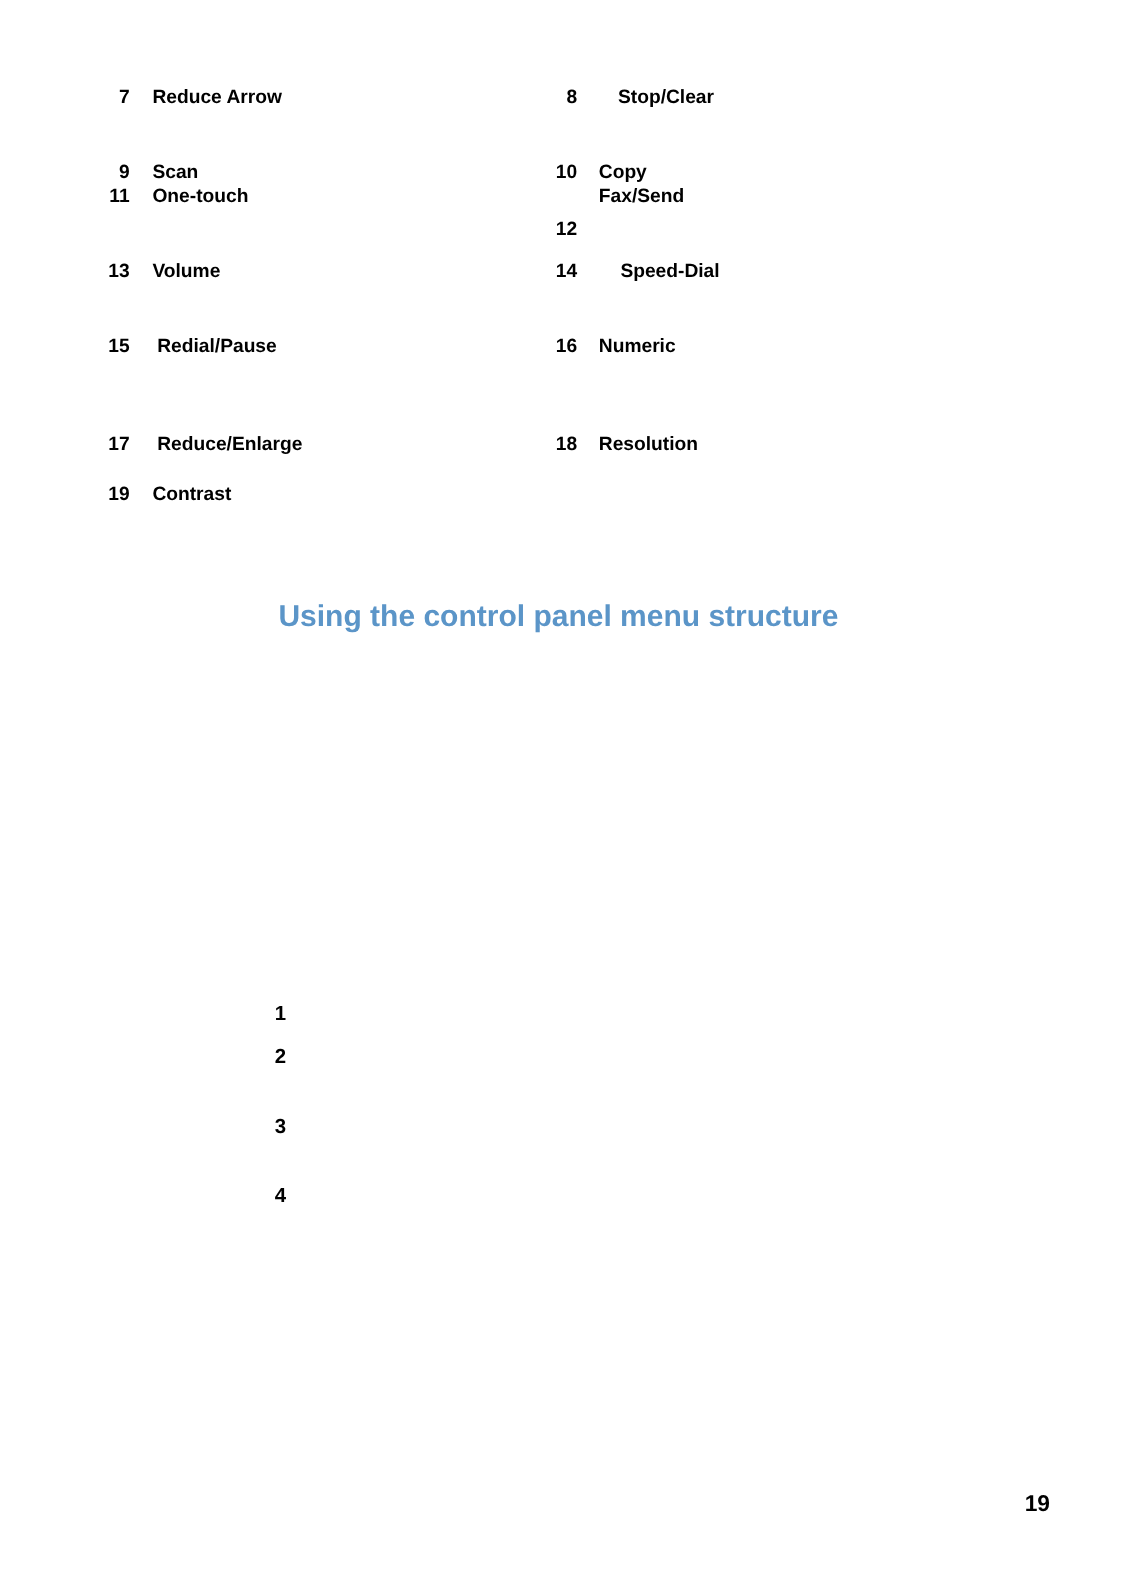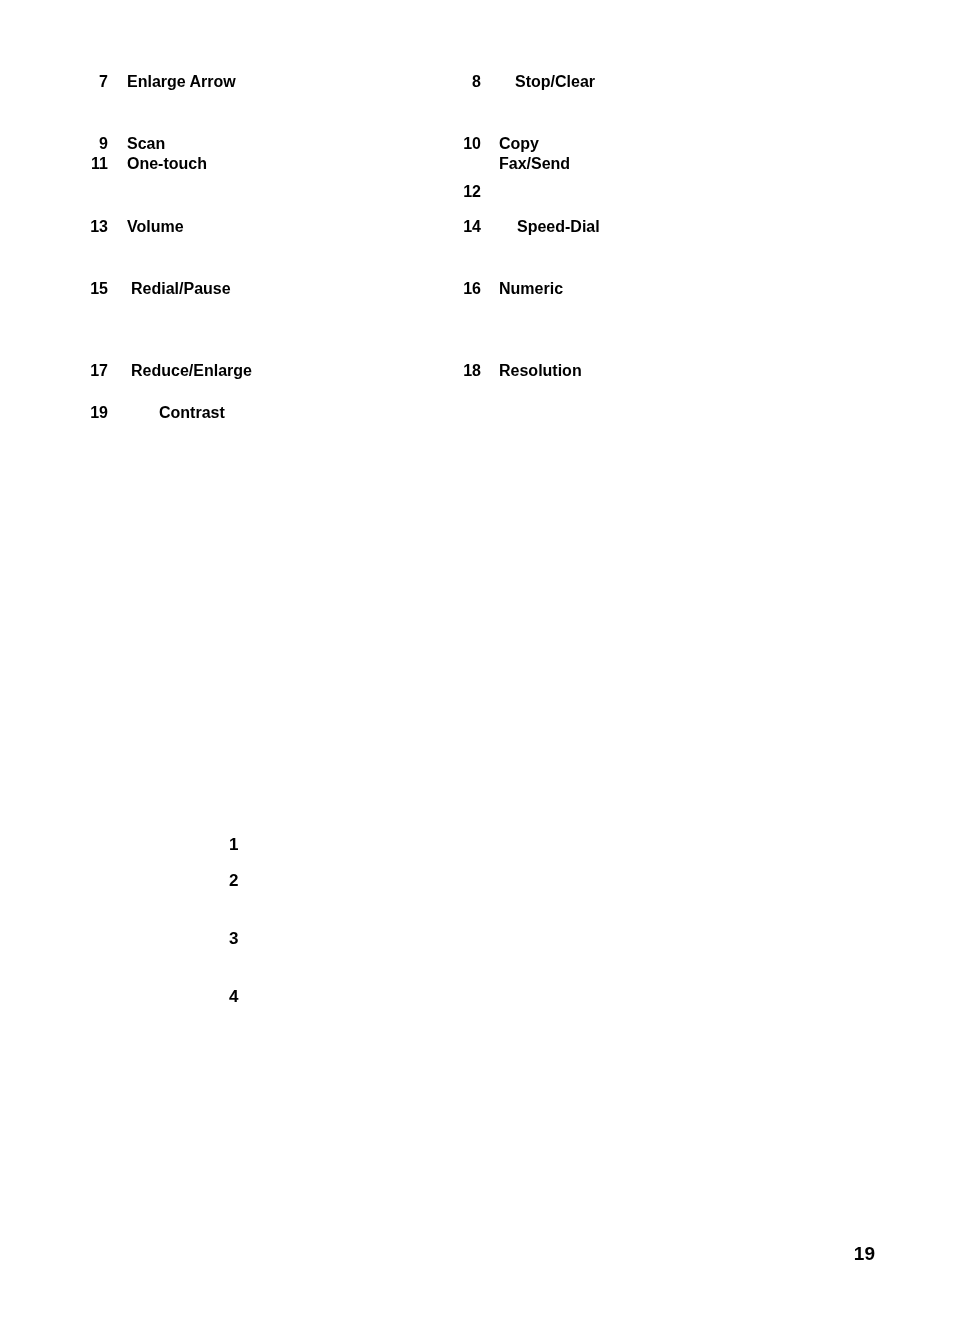--- a/index.html
+++ b/index.html
@@ -44,21 +44,21 @@
     font-size: 19px;
     font-weight: bold;
   }
 </style>
 </head>
 <body>
 
 <div class="page">
 
   <span class="num" style="left:78px; top:73px;">7</span>
-  <span class="lbl" style="left:127px; top:73px;">Enlarge Arrow</span>
+  <span class="lbl" style="left:127px; top:73px;">Reduce Arrow</span>
 
   <span class="num" style="left:451px; top:73px;">8</span>
   <span class="lbl" style="left:499px; top:73px;margin-left:16px;">Stop/Clear</span>
 
   <span class="num" style="left:78px; top:135px;">9</span>
   <span class="lbl" style="left:127px; top:135px;">Scan</span>
 
   <span class="num" style="left:451px; top:135px;">10</span>
   <span class="lbl" style="left:499px; top:135px;">Copy</span>
 
@@ -80,22 +80,23 @@
   <span class="num" style="left:451px; top:280px;">16</span>
   <span class="lbl" style="left:499px; top:280px;">Numeric</span>
 
   <span class="num" style="left:78px; top:362px;">17</span>
   <span class="lbl" style="left:131px; top:362px;">Reduce/Enlarge</span>
 
   <span class="num" style="left:451px; top:362px;">18</span>
   <span class="lbl" style="left:499px; top:362px;">Resolution</span>
 
   <span class="num" style="left:78px; top:404px;">19</span>
-  <span class="lbl" style="left:127px; top:404px;margin-left:32px;">Contrast</span>
+  <span class="lbl" style="left:127px; top:404px;">Contrast</span>
 
+  <div class="heading" style="left:232px; top:500px;">Using the control panel menu structure</div>
 
   <span class="stepnum" style="left:229px; top:835px;">1</span>
   <span class="stepnum" style="left:229px; top:871px;">2</span>
   <span class="stepnum" style="left:229px; top:929px;">3</span>
   <span class="stepnum" style="left:229px; top:987px;">4</span>
 
   <span class="pagenum" style="right:79px; bottom:56px;">19</span>
 
 </div>
 

